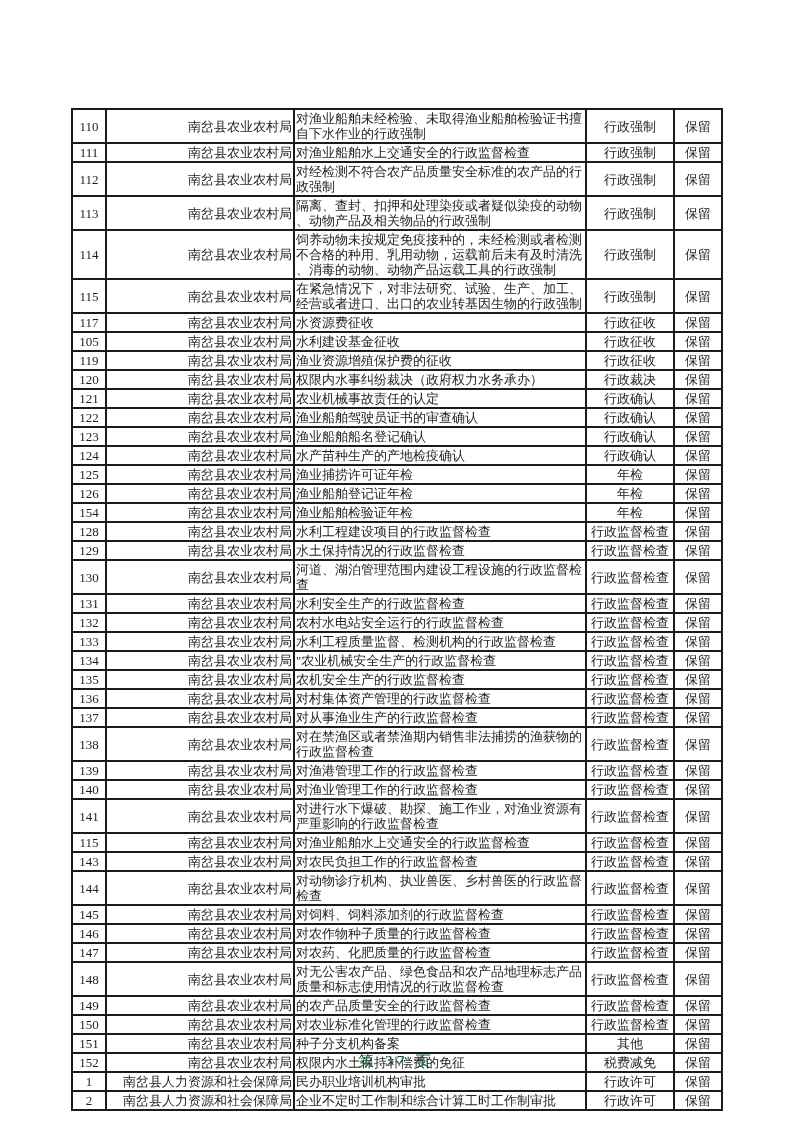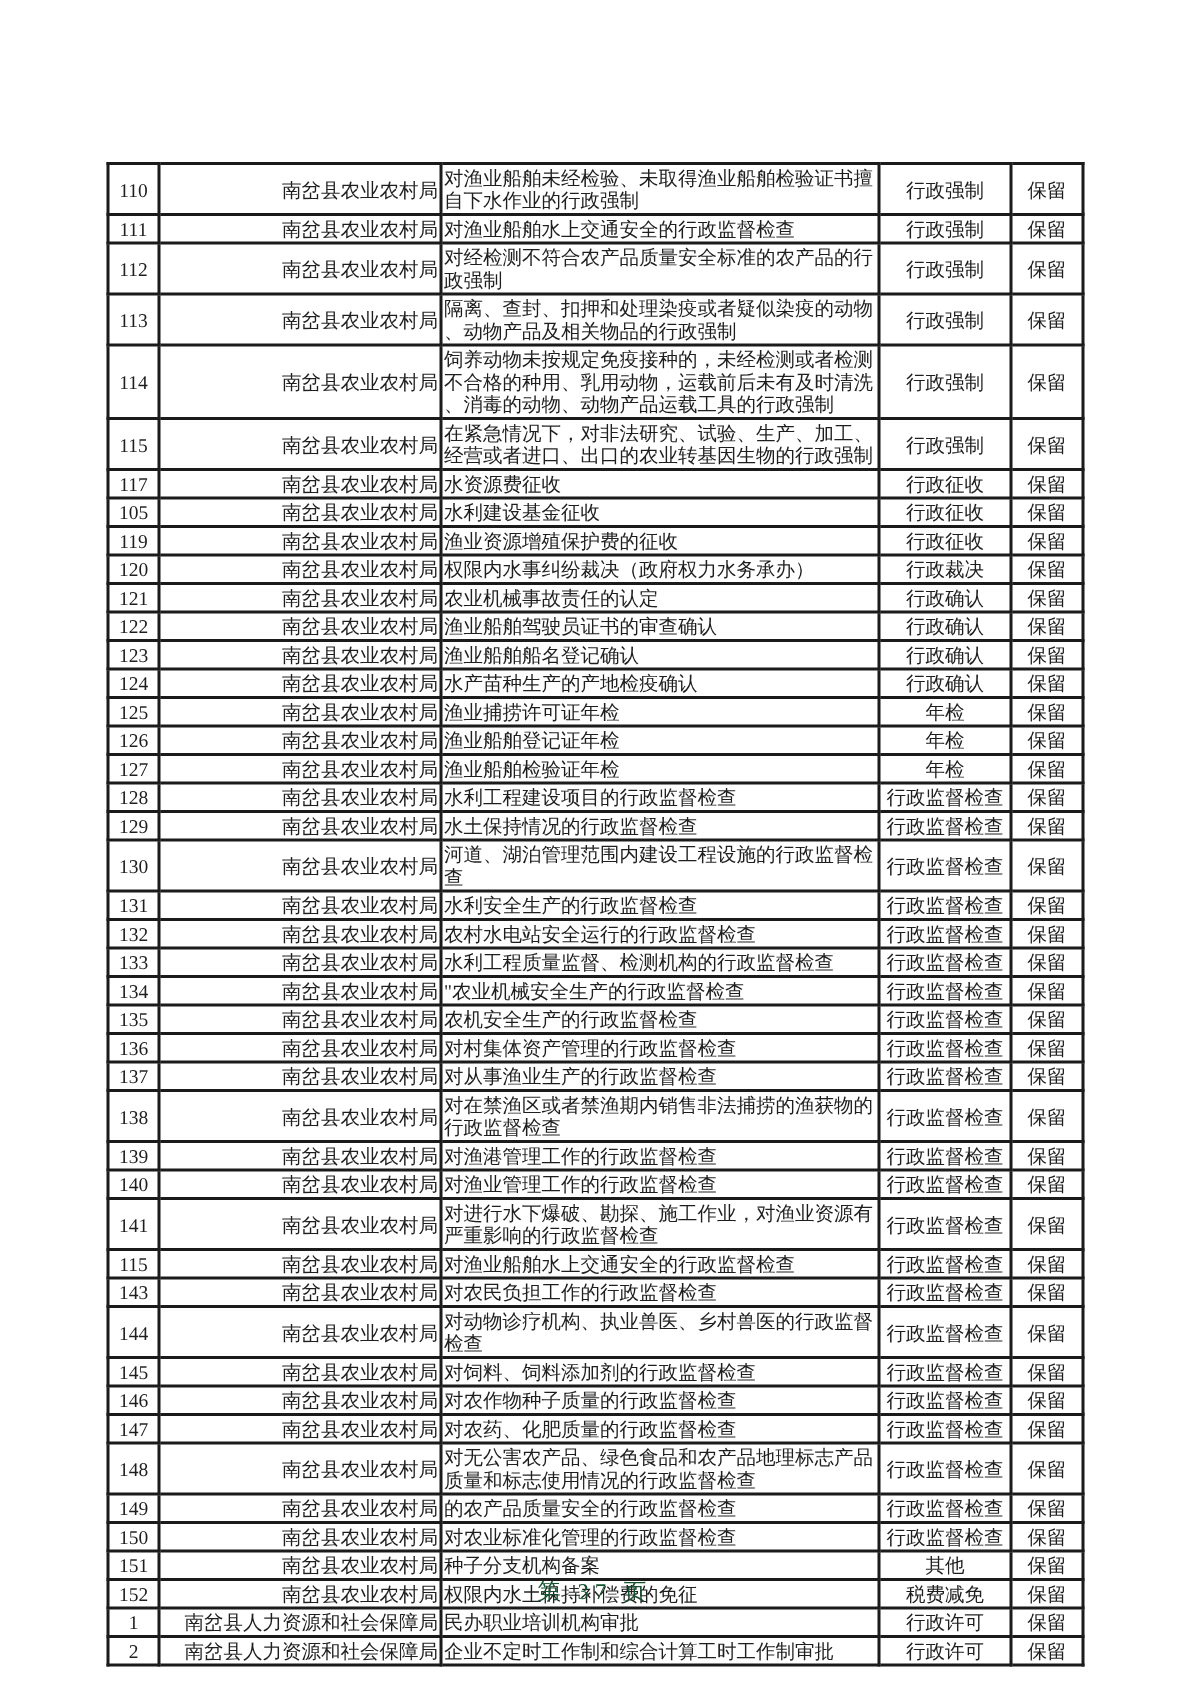--- a/index.html
+++ b/index.html
@@ -161,21 +161,21 @@
           <td class="c4">保留</td>
         </tr>
         <tr>
           <td class="c0">126</td>
           <td class="c1">南岔县农业农村局</td>
           <td class="c2">渔业船舶登记证年检</td>
           <td class="c3">年检</td>
           <td class="c4">保留</td>
         </tr>
         <tr>
-          <td class="c0">127</td>
+          <td class="c0">154</td>
           <td class="c1">南岔县农业农村局</td>
           <td class="c2">渔业船舶检验证年检</td>
           <td class="c3">年检</td>
           <td class="c4">保留</td>
         </tr>
         <tr>
           <td class="c0">128</td>
           <td class="c1">南岔县农业农村局</td>
           <td class="c2">水利工程建设项目的行政监督检查</td>
           <td class="c3">行政监督检查</td>

